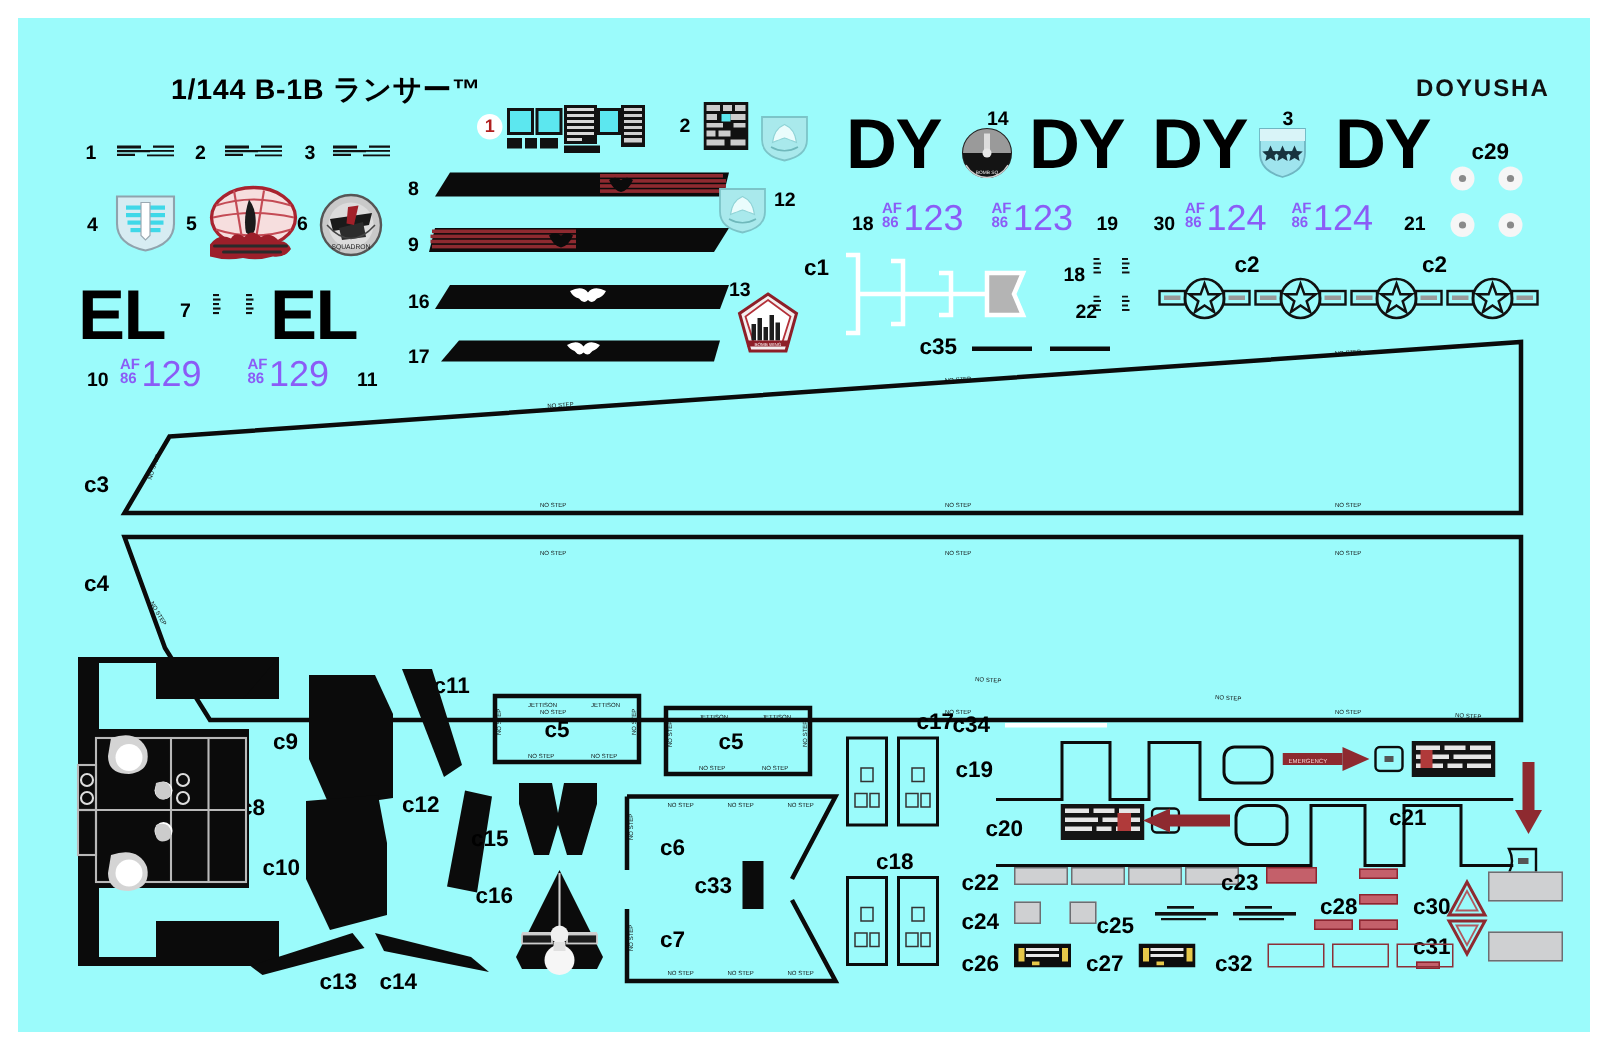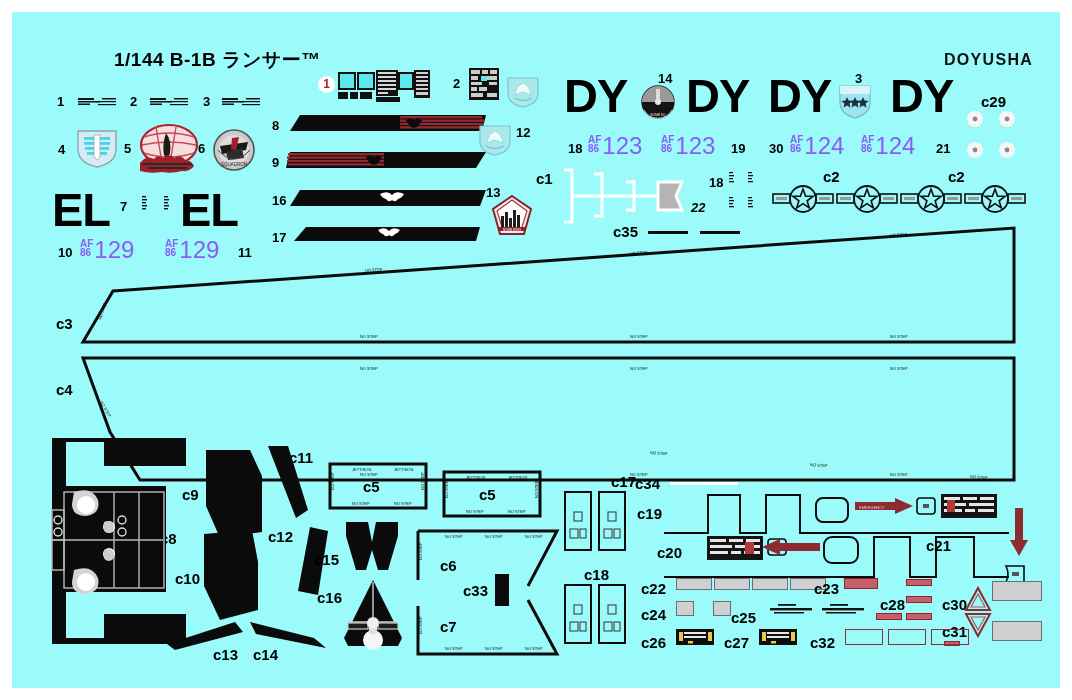--- a/index.html
+++ b/index.html
@@ -406,21 +406,21 @@
           <rect x="1" y="3" width="5" height="1.3"></rect>
       <rect x="1" y="6" width="4" height="1.3"></rect>
           <rect x="1" y="9" width="5" height="1.3"></rect>
       <rect x="20" y="0" width="4" height="1.3"></rect>
           <rect x="20" y="3" width="5" height="1.3"></rect>
       <rect x="20" y="6" width="4" height="1.3"></rect>
           <rect x="20" y="9" width="5" height="1.3"></rect>
     </g>
       </svg>
   </div>
-  <div class="num" style="left:691px;top:201px;font-size:13px;font-style:italic;">22</div>
+  <div class="num" style="left:717px;top:201px;font-size:13px;">22</div>
   <div class="abs" style="left:728px;top:197px;">
     <svg width="34" height="16">
         <g fill="#111">
       <rect x="1" y="0" width="4" height="1.3"></rect>
           <rect x="1" y="3" width="5" height="1.3"></rect>
       <rect x="1" y="6" width="4" height="1.3"></rect>
           <rect x="1" y="9" width="5" height="1.3"></rect>
       <rect x="20" y="0" width="4" height="1.3"></rect>
           <rect x="20" y="3" width="5" height="1.3"></rect>
       <rect x="20" y="6" width="4" height="1.3"></rect>

